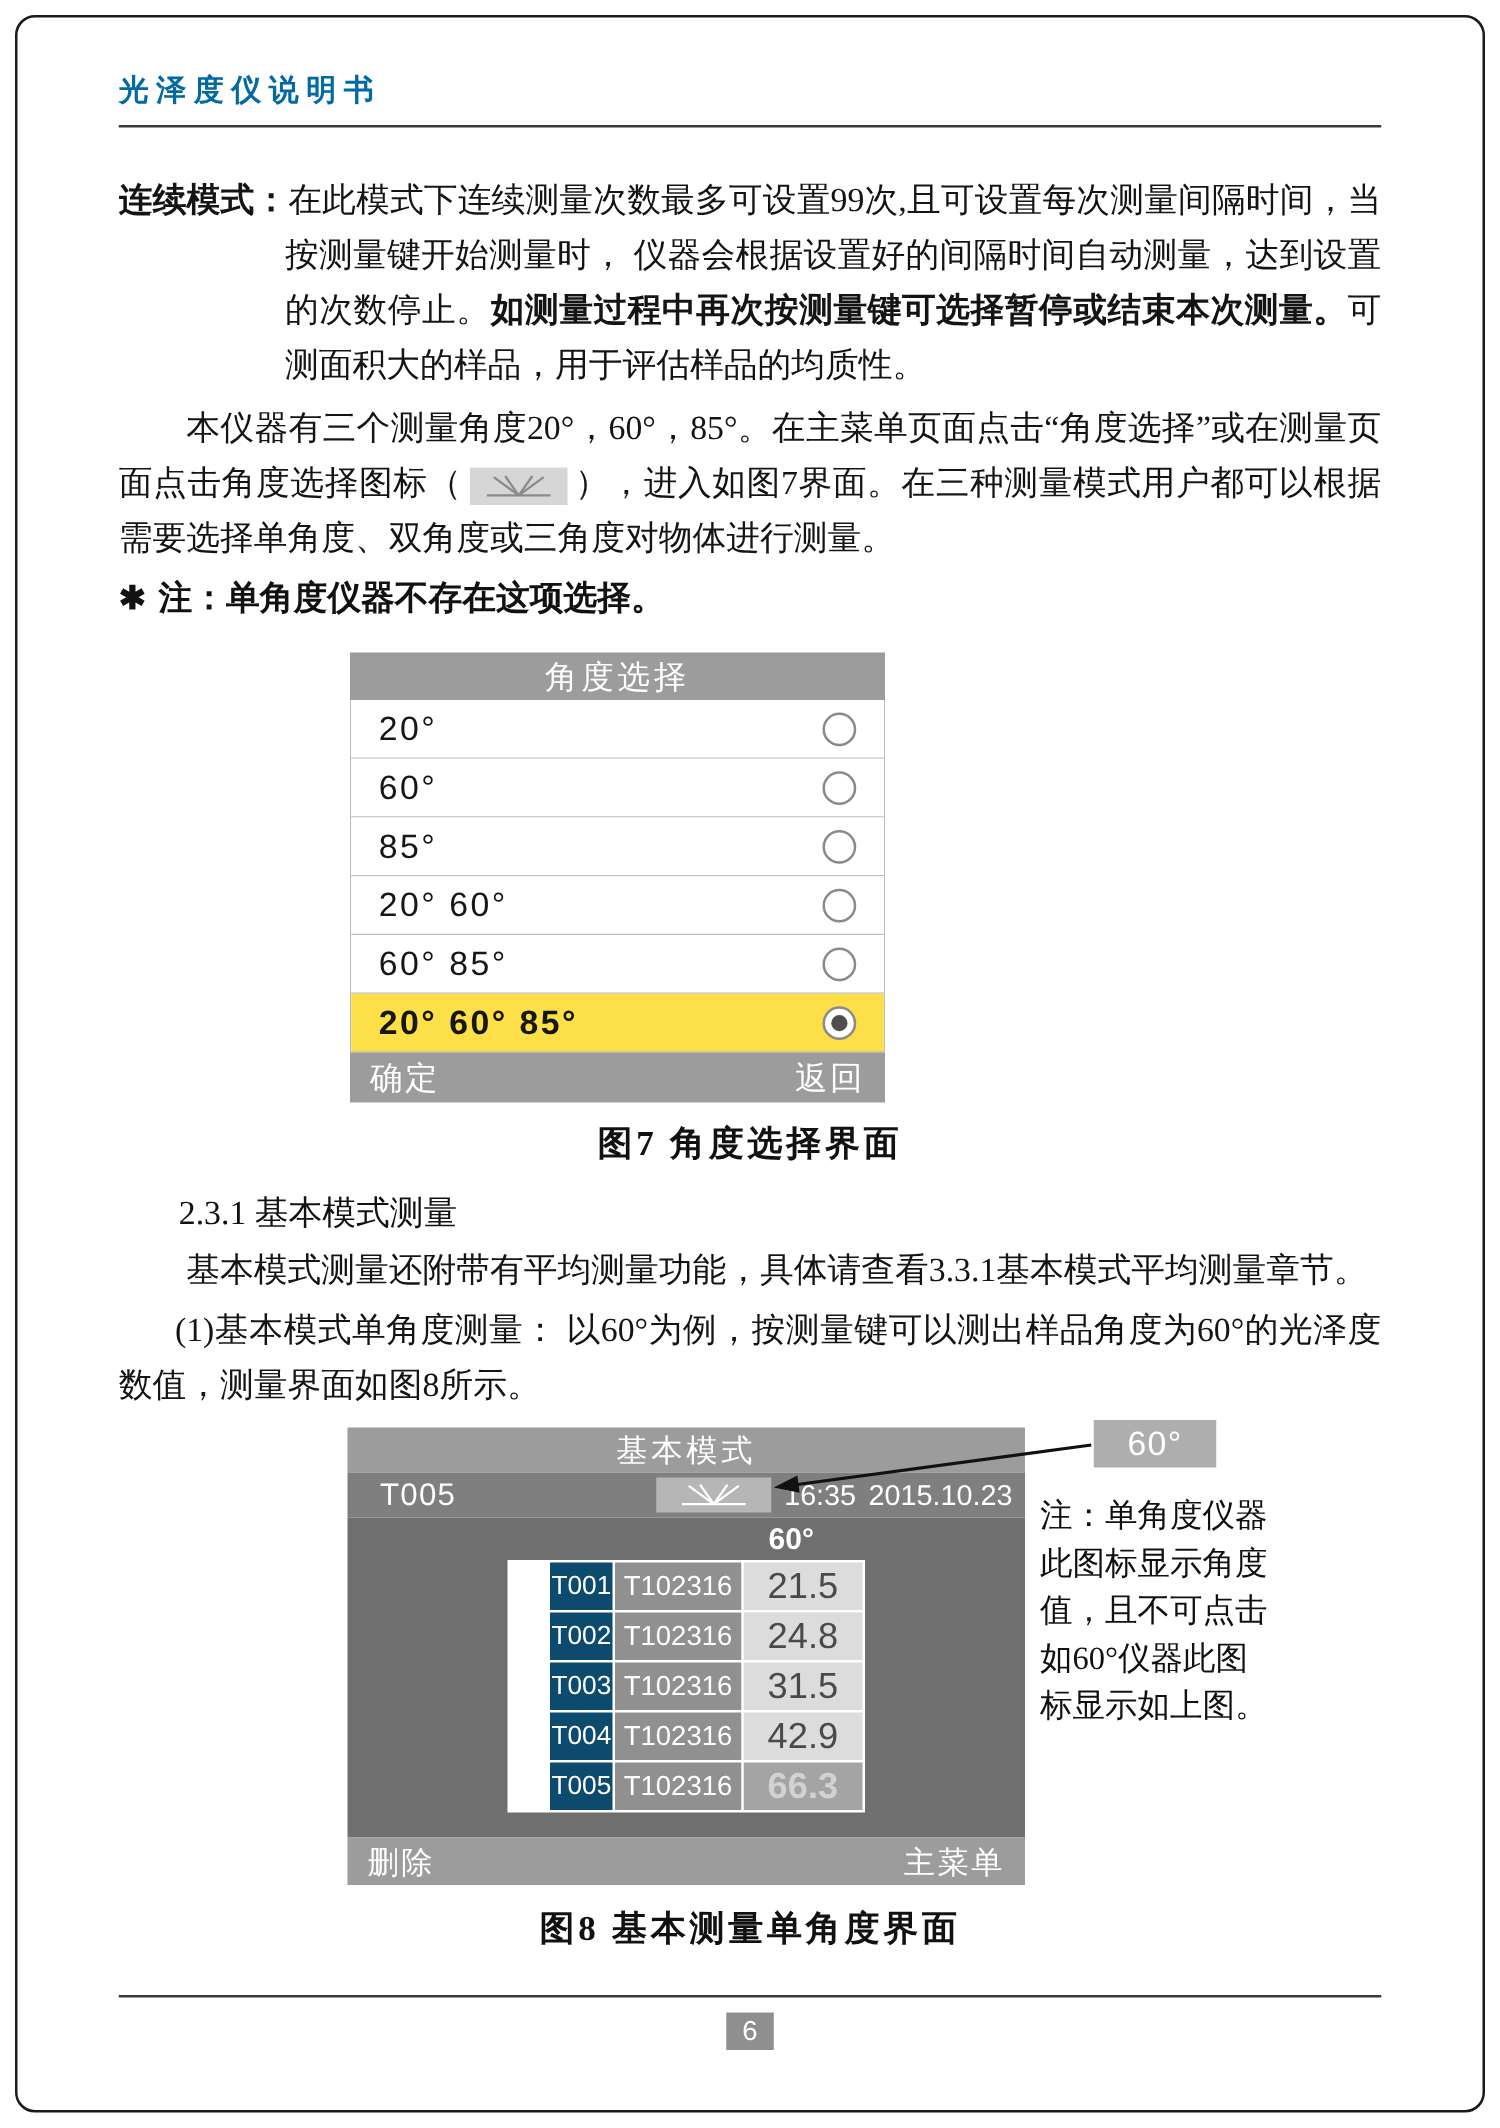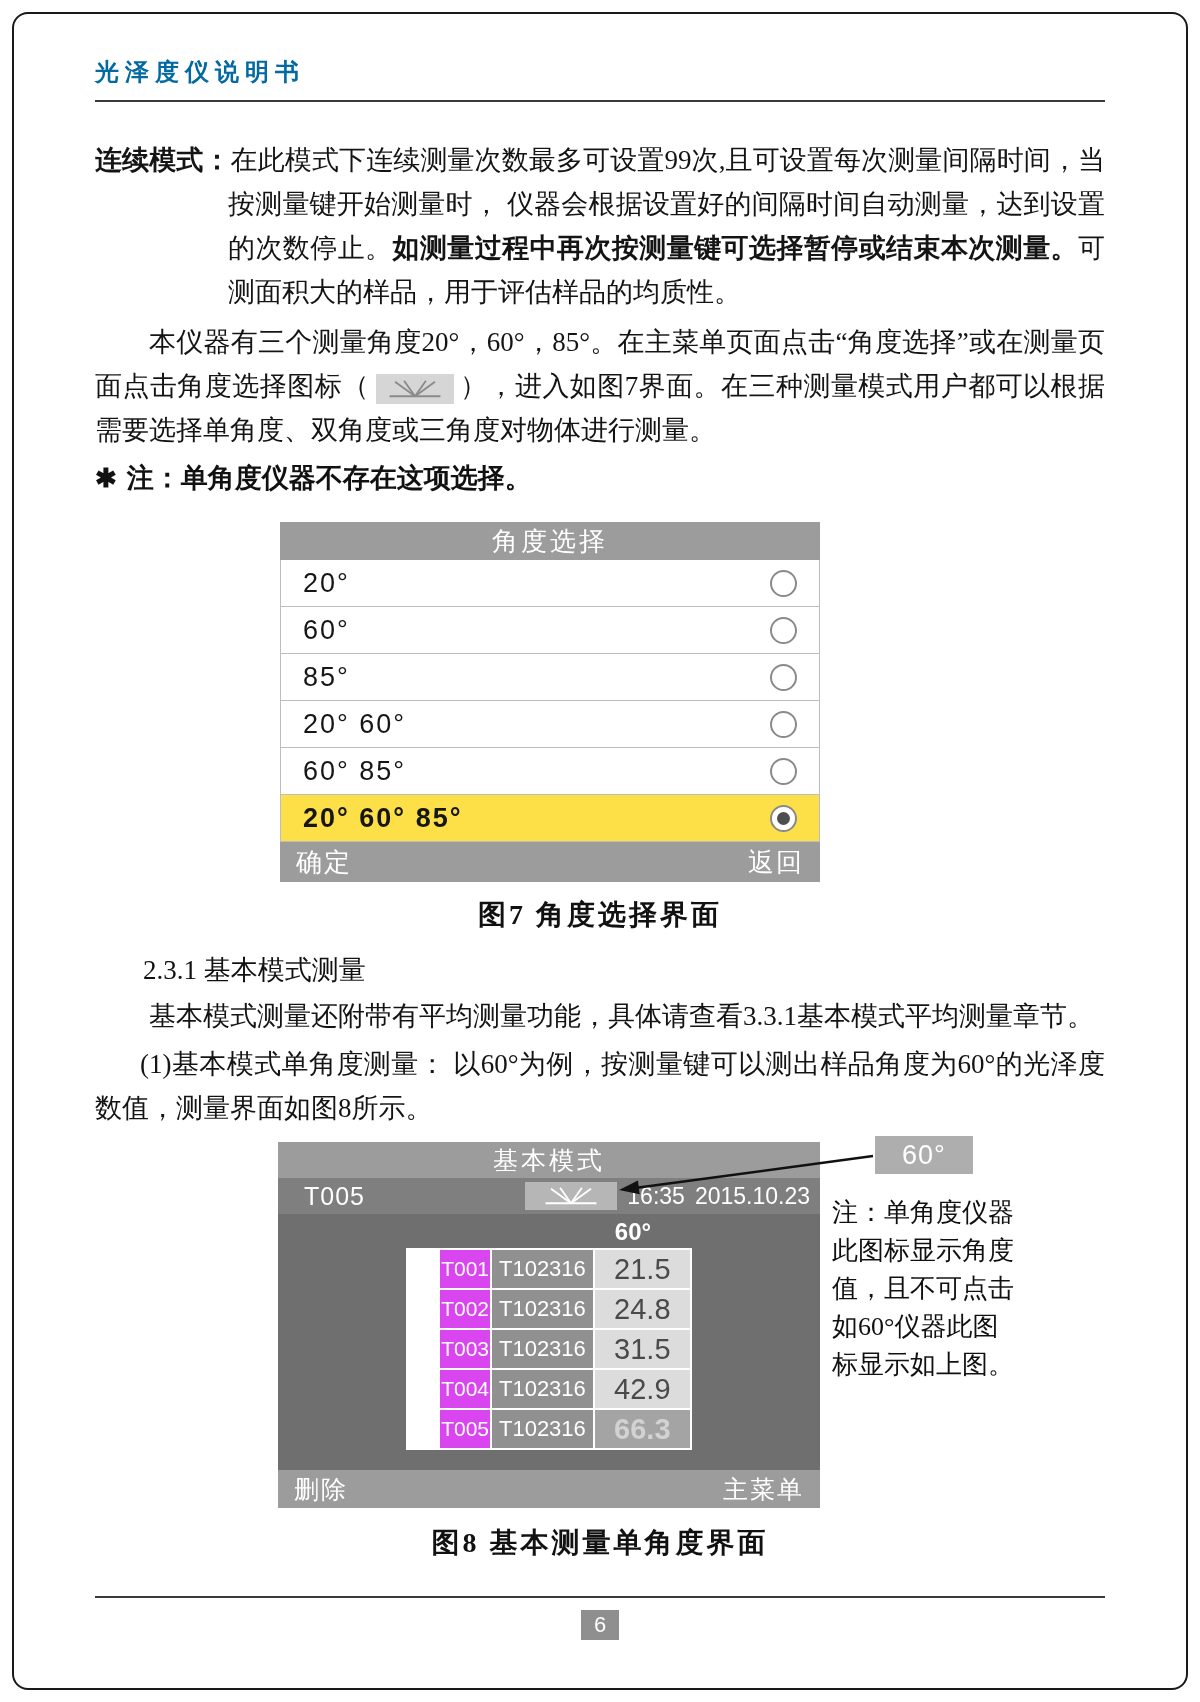--- a/index.html
+++ b/index.html
@@ -18,21 +18,21 @@
   .hang { margin-top:36px; padding-left:133px; text-indent:-133px; }
   .p2 { margin-top:6px; text-indent:54px; }
   .note-line { margin-top:8px; font-size:27px; font-weight:bold; }
   .star { font-size:26px; margin-right:10px; }
 
   .inline-icon-box { display:inline-flex; align-items:center; justify-content:center;
     width:78px; height:30px; background:#d6d6d6; vertical-align:-4px; margin:0 6px; color:#8a8a8a; }
   .angle-glyph { width:62px; height:20px; stroke:currentColor; fill:none; stroke-width:2; }
 
   
-  .fig7-panel { width:540px; margin-left:185px; margin-top:26px; font-family:"Liberation Sans", sans-serif; }
+  .fig7-panel { width:428px; margin-left:185px; margin-top:26px; font-family:"Liberation Sans", sans-serif; }
   .panel-titlebar { height:38px; background:#9c9c9c; color:#fff; font-size:26px; letter-spacing:3px;
     display:flex; align-items:center; justify-content:center; }
   .opt-list { border-left:1px solid #bdbdbd; border-right:1px solid #bdbdbd; }
   .opt-row { height:47px; background:#fff; border-bottom:1px solid #bdbdbd;
     display:flex; align-items:center; justify-content:space-between; padding:0 22px; }
   .opt-row.checked { background:#fde047;font-weight:bold; }
   .opt-label { font-size:27px; letter-spacing:2px; color:#161616; }
   .radio { width:27px; height:27px; border-radius:50%; border:2px solid #8a8a8a; background:#fff; flex:none; }
   .radio.checked::after { content:""; display:block; width:13px; height:13px; margin:5px auto; border-radius:50%; background:#4e4e4e; }
   .panel-footbar { height:40px; background:#9c9c9c; color:#fff; font-size:26px;
@@ -55,21 +55,21 @@
   .f8-spacer { flex:1; }
   .f8-iconbox { width:92px; height:28px; background:#b6b6b6; color:#fff;
     display:flex; align-items:center; justify-content:center; flex:none; }
   .f8-time, .f8-date { font-size:23px; }
   .f8-screen { background:#6f6f6f; height:256px; padding-top:4px; }
   .f8-angle-label { margin-left:298px; width:114px; text-align:center; color:#fff; font-weight:bold; font-size:24px; }
   .meas-table { display:flex; flex-direction:column; gap:2px; background:#fff; padding:2px;
     width:286px; margin-left:128px; margin-top:2px; }
   .meas-row { display:flex; gap:2px; }
   .cell { display:flex; align-items:center; justify-content:center; height:38px; }
-  .id-cell { width:60px; background:#d946ef; color:#fff; font-size:21px;margin-left:32px; }
+  .id-cell { width:60px; background:#0c4a6e; color:#fff; font-size:21px;margin-left:32px; }
   .code-cell { width:120px; background:#909090; color:#fff; font-size:22px; }
   .val-cell { width:114px; background:#dcdcdc; color:#4a4a4a; font-size:29px; }
   .meas-row:last-child .val-cell { background:#a4a4a4; color:#d2d2d2;font-weight:bold; }
   .f8-botbar { height:38px; background:#9c9c9c; color:#fff; font-size:25px; letter-spacing:2px;
     display:flex; align-items:center; justify-content:space-between; padding:0 16px; }
 
   .f8-callout { position:absolute; left:780px; top:-6px; width:98px; height:38px; background:#aeaeae;
     color:#fff; font-size:27px; display:flex; align-items:center; justify-content:center; letter-spacing:1px; }
   .f8-sidenote { position:absolute; left:737px; top:52px; width:215px; font-size:26px; line-height:38px;
     color:#101010; font-family:"Liberation Serif", serif; }

